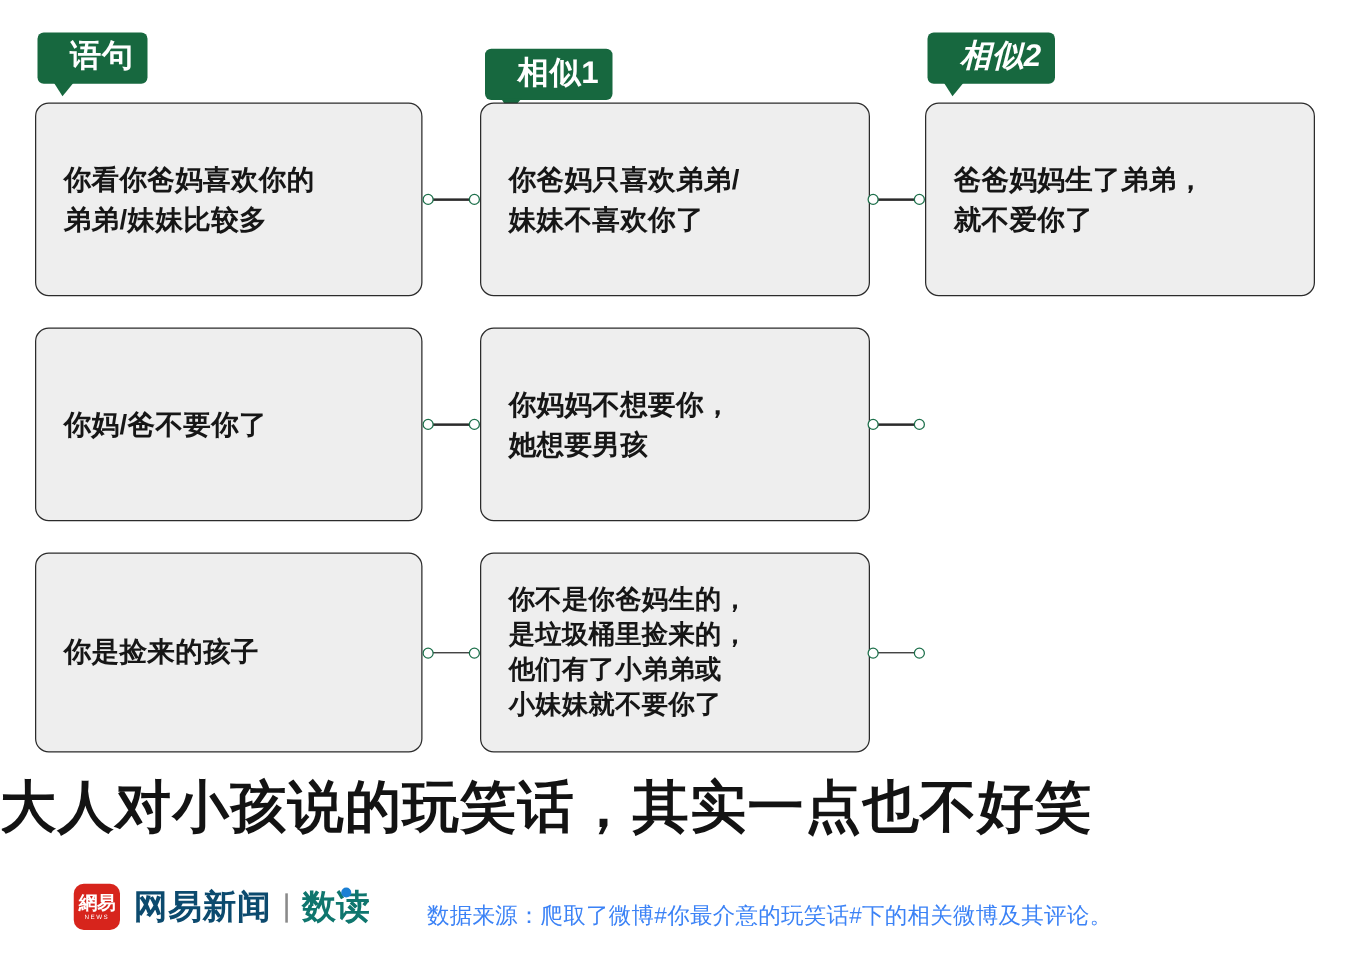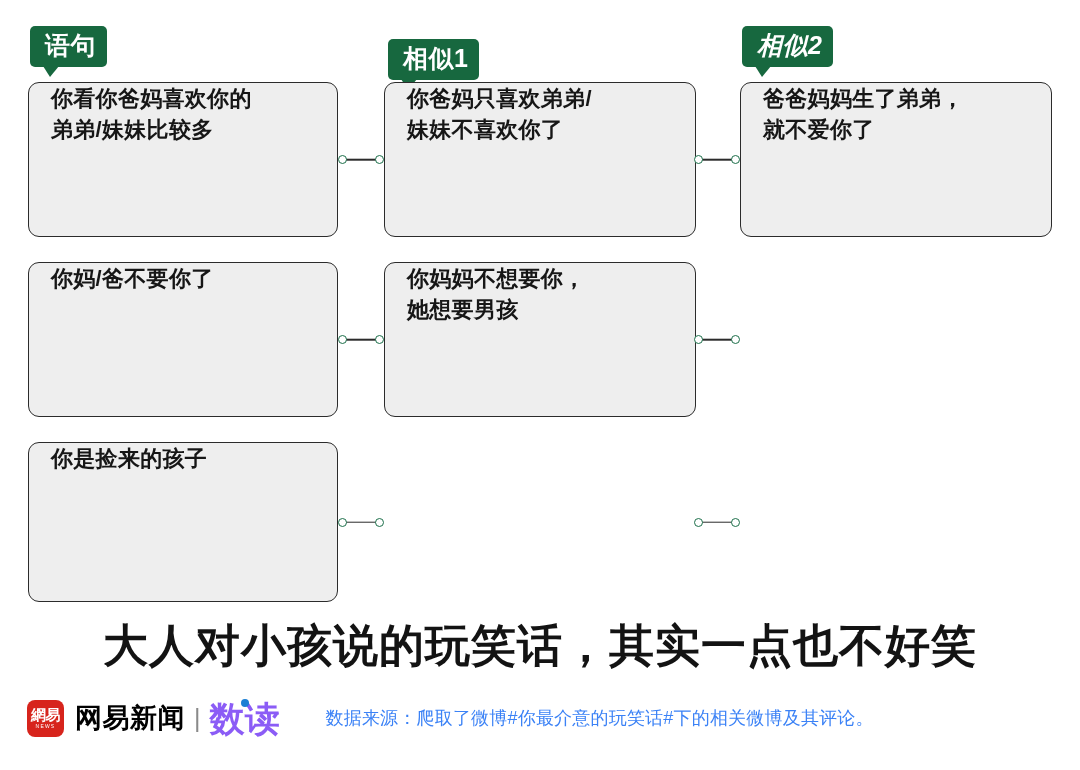--- a/index.html
+++ b/index.html
@@ -24,21 +24,21 @@
     height: 76px;
   }
   .tag {
     position: absolute;
     top: 26px;
     background: #17683f;
     color: #ffffff;
     font-size: 25px;
     font-weight: bold;
     line-height: 1;
-    padding: 7px 11px 9px 15px;
+    padding: 7px 11px 9px 26px;
     border-radius: 5px;
     letter-spacing: 0.5px;
     white-space: nowrap;
   }
   .tag::after {
     content: "";
     position: absolute;
     left: 13px;
     bottom: -10px;
     width: 0;
@@ -72,21 +72,21 @@
 
   .card {
     position: absolute;
     top: 0;
     height: 100%;
     box-sizing: border-box;
     background: #eeeeee;
     border: 1.5px solid #2b2b2b;
     border-radius: 11px;
     display: flex;
-    align-items: flex-start;
+    align-items: center;
   }
   .card-col-1 { left: 28px;  width: 310px; }
   .card-col-2 { left: 384px; width: 312px; }
   .card-col-3 { left: 740px; width: 312px; }
 
   .card-text {
     padding: 0 22px;
     font-size: 22px;
     font-weight: bold;
     line-height: 1.42;
@@ -133,38 +133,39 @@
   }
   .conn-dot-left  { left: 0px; }
   .conn-dot-right { right: 0px; }
 
   
   .headline {
     position: absolute;
     left: 0;
     top: 622px;
     width: 1080px;
-    text-align: center;
+    text-align: left;
     font-size: 45px;
     font-weight: bold;
     color: #131313;
     letter-spacing: 1px;
     line-height: 1.08;
     white-space: nowrap;
   }
 
   
   .footer {
     position: absolute;
     left: 0;
     top: 692px;
     width: 1020px;
     height: 52px;
     display: flex;
-    align-items: center;
+    align-items: flex-end;
+    padding-left: 32px;
   }
   .brand {
     display: flex;
     align-items: center;
     margin-left: 27px;
   }
   .brand-logo {
     width: 37px;
     height: 37px;
     border-radius: 8px;
@@ -183,36 +184,36 @@
   }
   .brand-logo-en {
     font-size: 5px;
     letter-spacing: 1.2px;
     margin-top: 2px;
   }
   .brand-name {
     margin-left: 11px;
     font-size: 27px;
     font-weight: bold;
-    color: #000000;
+    color: #0c4a6e;
     letter-spacing: 0.5px;
     line-height: 1;
   }
   .brand-sep {
     margin: 0 9px;
     font-size: 25px;
     color: #8a8a8a;
     font-weight: normal;
     line-height: 1;
   }
   .brand-sub {
     position: relative;
-    font-size: 35px;
-    font-weight: bold;
-    color: #8b5cf6;
+    font-size: 27px;
+    font-weight: bold;
+    color: #0f766e;
     letter-spacing: 0.5px;
     line-height: 1;
   }
   .brand-sub-dot {
     position: absolute;
     top: -2px;
     left: 31px;
     width: 8px;
     height: 8px;
     border-radius: 50%;
@@ -283,20 +284,26 @@
   </div>
 
   <div class="row row-3">
     <div class="card card-col-1">
       <div class="card-text">你是捡来的孩子</div>
     </div>
     <div class="connector conn-1">
       <div class="conn-line"></div>
       <div class="conn-dot conn-dot-left"></div>
       <div class="conn-dot conn-dot-right"></div>
+    </div>
+    <div class="card card-col-2">
+      <div class="card-text">你不是你爸妈生的，
+是垃圾桶里捡来的，
+他们有了小弟弟或
+小妹妹就不要你了</div>
     </div>
     <div class="connector conn-2">
       <div class="conn-line"></div>
       <div class="conn-dot conn-dot-left"></div>
       <div class="conn-dot conn-dot-right"></div>
     </div>
   </div>
 
 </div>
 

